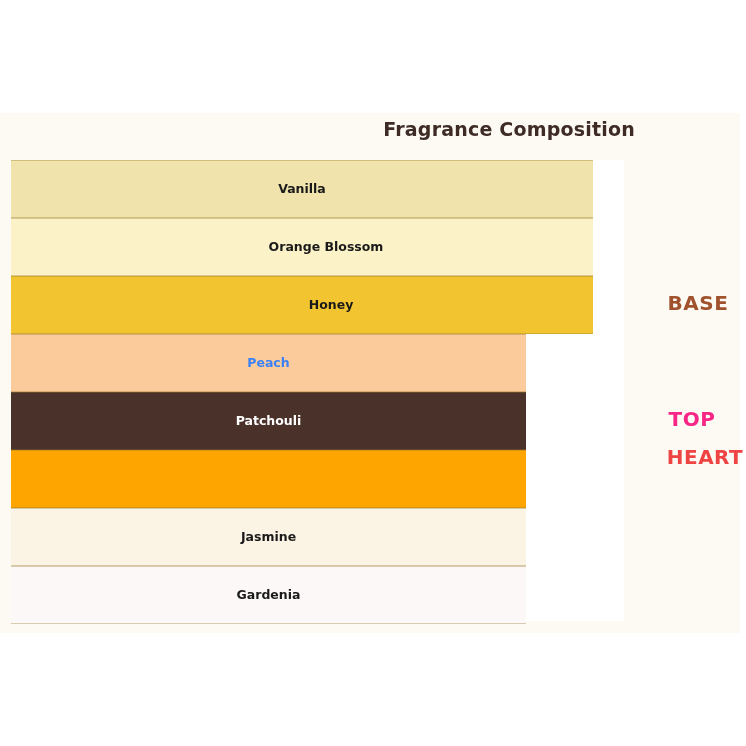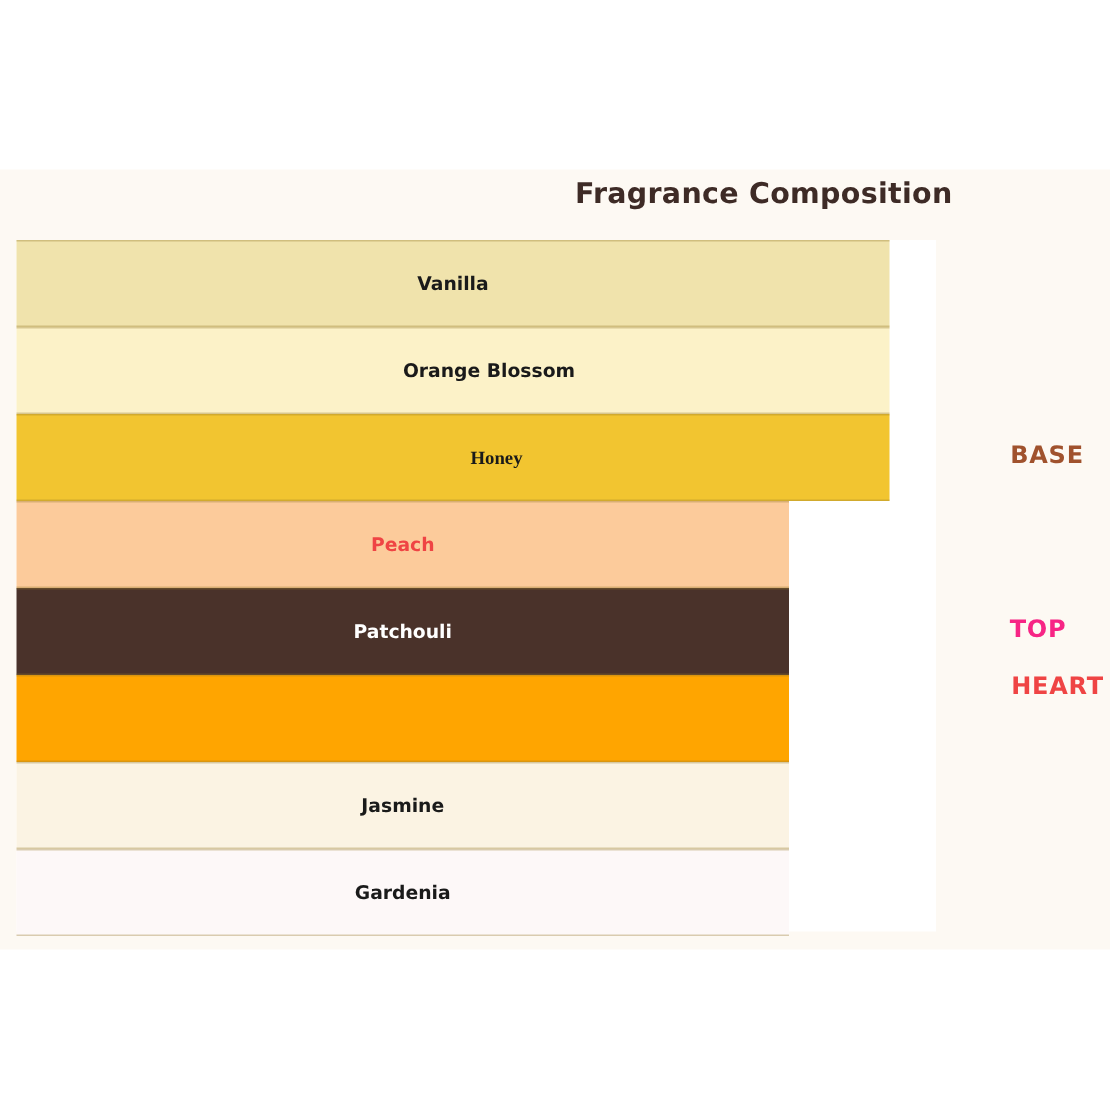--- a/index.html
+++ b/index.html
@@ -70,21 +70,21 @@
     text-align: center;
     font-size: 12.5px;
     font-weight: bold;
     white-space: nowrap;
     pointer-events: none;
   }
 
   
   .family-label {
     position: absolute;
-    font-size: 16px;
+    font-size: 20px;
     font-weight: bold;
     letter-spacing: 0.5px;
     white-space: nowrap;
     text-align: center;
     transform: translate(-50%, -50%);
   }
 </style>
 </head>
 <body>
 
@@ -98,25 +98,25 @@
       <div class="bar-row" style="left: 11px; top: 47px; width: 613px;">
         <div class="bar" style="width: 582px; background: rgb(240, 227, 172);"></div>
         <div class="bar-label" style="left: 0px; width: 582px; color: rgb(26, 26, 26); border-radius: 19px;">Vanilla</div>
       </div>
       <div class="bar-row" style="left: 11px; top: 105px; width: 613px;">
         <div class="bar" style="width: 582px; background: rgb(252, 242, 200);"></div>
         <div class="bar-label" style="left: 0px; width: 582px; color: rgb(26, 26, 26); padding-left: 24px;">Orange Blossom</div>
       </div>
       <div class="bar-row" style="left: 11px; top: 163px; width: 613px;">
         <div class="bar" style="width: 582px; background: rgb(242, 197, 48);"></div>
-        <div class="bar-label" style="left: 0px; width: 640px; color: rgb(26, 26, 26); font-family: Liberation Serif, serif;">Honey</div>
+        <div class="bar-label" style="left: 0px; width: 640px; color: rgb(26, 26, 26);">Honey</div>
       </div>
       <div class="bar-row" style="left: 11px; top: 221px; width: 613px;">
         <div class="bar" style="width: 515px; background: rgb(252, 203, 155);"></div>
-        <div class="bar-label" style="left: 0px; width: 515px; color: #ef4444;">Peach</div>
+        <div class="bar-label" style="left: 0px; width: 515px; color: #3b82f6;">Peach</div>
       </div>
       <div class="bar-row" style="left: 11px; top: 279px; width: 613px;">
         <div class="bar" style="width: 515px; background: rgb(74, 50, 42);"></div>
         <div class="bar-label" style="left: 0px; width: 515px; color: rgb(255, 255, 255);">Patchouli</div>
       </div>
       <div class="bar-row" style="left: 11px; top: 337px; width: 613px;">
         <div class="bar" style="width: 515px; background: rgb(255, 165, 0);"></div>
       </div>
       <div class="bar-row" style="left: 11px; top: 395px; width: 613px;">
         <div class="bar" style="width: 515px; background: rgb(251, 243, 227);"></div>

